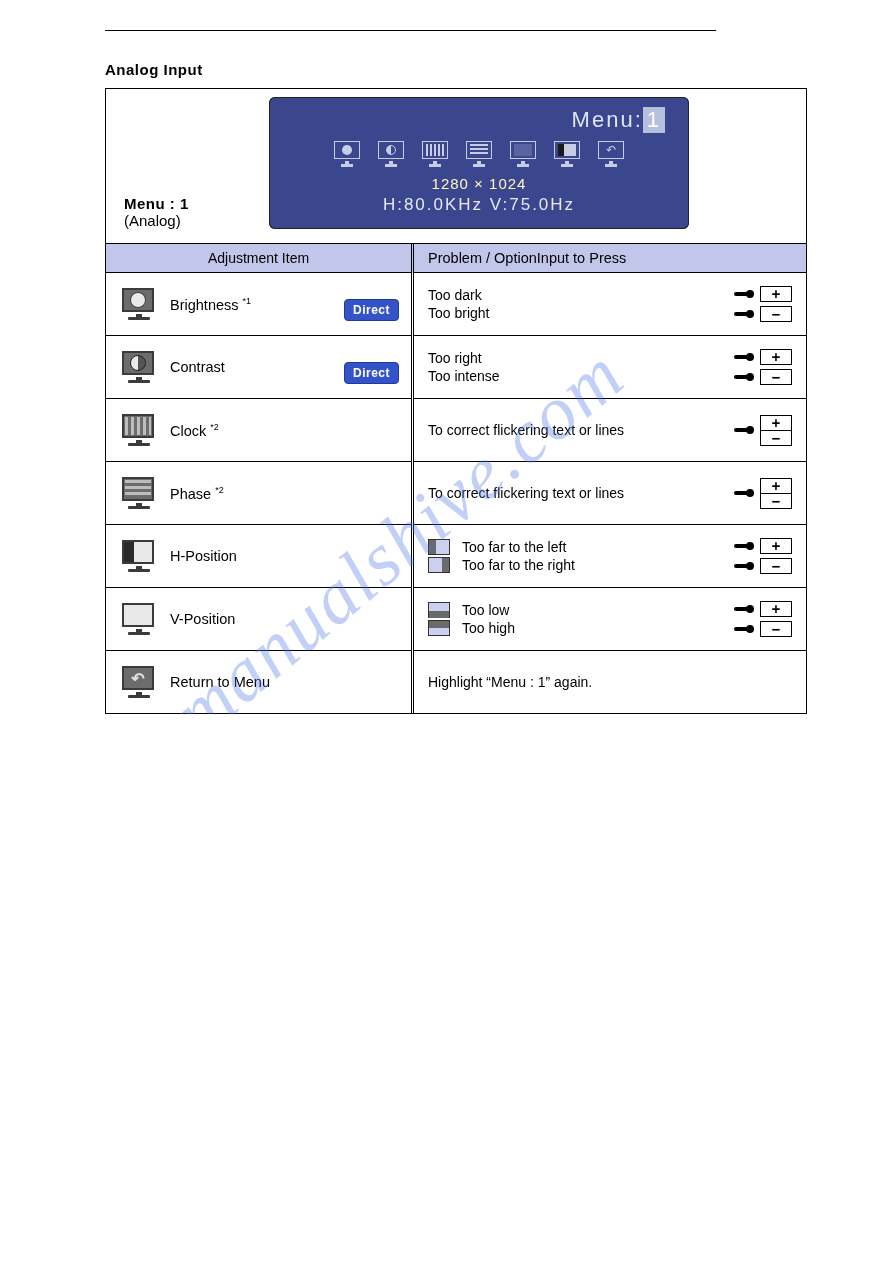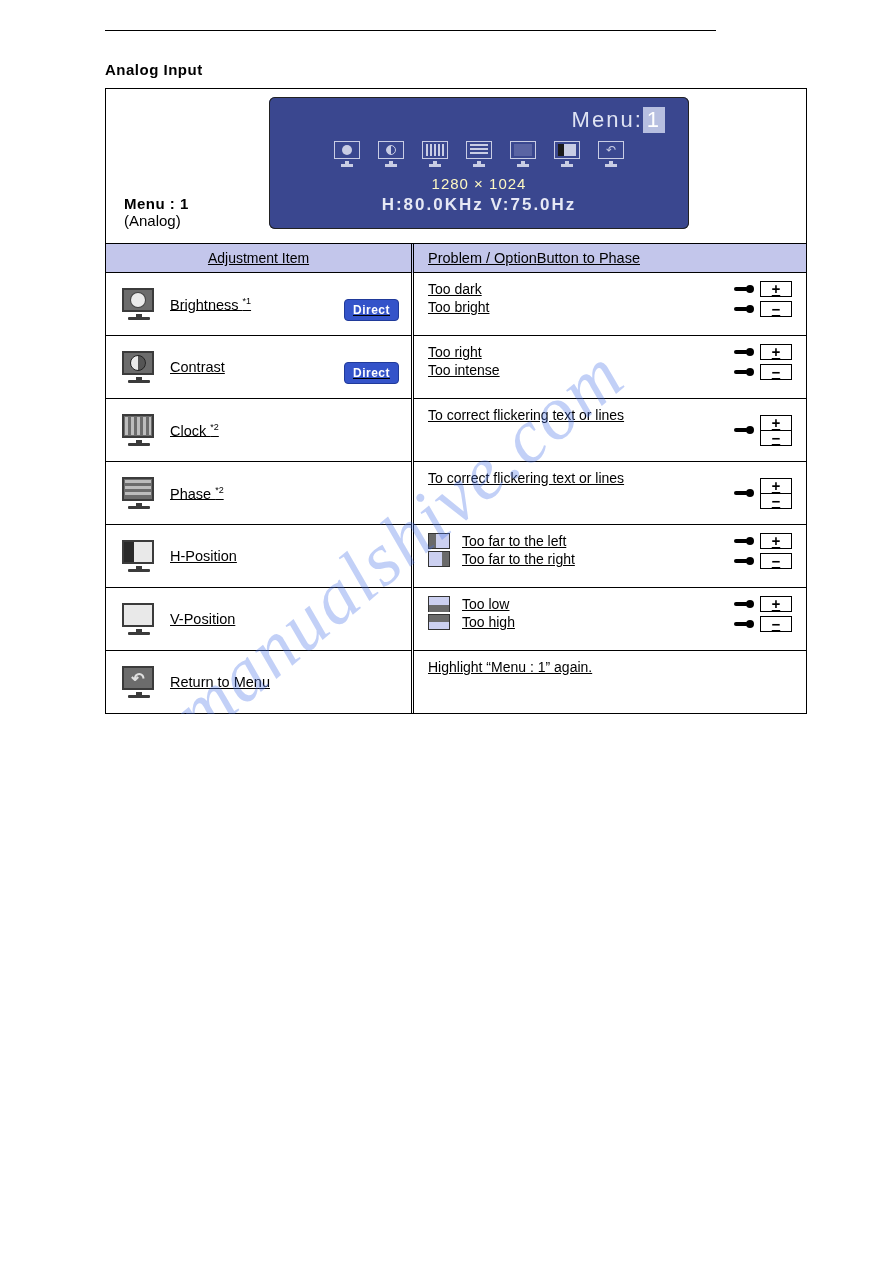--- a/index.html
+++ b/index.html
@@ -69,60 +69,60 @@
     color: #fff;
     padding: 0 4px;
   }
   .osd-icon-row {
     display: flex;
     justify-content: center;
     gap: 10px;
     margin-bottom: 8px;
   }
   .osd-res { font-size: 15px; letter-spacing: 1px; color: #fef9c3; }
-  .osd-freq { font-size: 17px; letter-spacing: 2px; color: #e6e8f5; margin-top: 3px; font-weight: bold; }
+  .osd-freq { font-size: 17px; letter-spacing: 2px; color: #e6e8f5; margin-top: 3px; }
 
   
   .mini-mon {
     width: 34px; height: 26px; position: relative;
   }
   .mini-mon .scr {
     width: 26px; height: 18px; border: 1px solid #c9cde4; position: absolute; left: 4px; top: 0; display: flex; align-items: center; justify-content: center; box-sizing: border-box;
   }
   .mini-mon .stand { position: absolute; bottom: 0; left: 11px; width: 12px; height: 3px; background: #c9cde4; }
   .mini-mon .stem { position: absolute; bottom: 2px; left: 15px; width: 4px; height: 4px; background: #c9cde4; }
 
   .mm-sun::before { content:""; width:10px;height:10px;border-radius:50%;background:#c9cde4; display:block;}
   .mm-contrast { width:10px;height:10px;border-radius:50%; background: linear-gradient(to right,#c9cde4 50%, transparent 50%); border:1px solid #c9cde4; box-sizing:border-box;}
   .mm-stripes-v { width:18px; height:12px; background: repeating-linear-gradient(to right,#c9cde4 0 2px, transparent 2px 4px);}
   .mm-stripes-h { width:18px; height:12px; background: repeating-linear-gradient(to bottom,#c9cde4 0 2px, transparent 2px 4px);}
   .mm-blank { width:18px;height:12px; background: #5a64a3;}
   .mm-half { width:18px;height:12px; background: linear-gradient(to right,#1b1b1b 35%, #c9cde4 35%);}
   .mm-return { font-size:12px;color:#c9cde4;}
 
   
-  .table { display: table; width: 100%; border-collapse: collapse; text-decoration: underline; }
+  .table { display: table; width: 100%; border-collapse: collapse; }
   .trow { display: table-row; }
   .trow.head { background: #c3c6eb; }
   .tcell {
     display: table-cell;
     vertical-align: middle;
     font-size: 14.5px;
     padding: 0;
     border-top: 1.5px solid #000;
   }
   .trow.head .tcell { border-top: none; }
   .left-col { border-right: 3px double #000; width: 305px; }
   .right-col { }
   .header-txt { text-align: center; padding: 6px 0; font-size: 14px; }
   .left-inner {
     display: flex; align-items: center; padding: 8px 12px 8px 14px; gap: 12px; min-height: 46px;
   }
   .right-inner {
-    display: flex; justify-content: space-between;
+    display: flex; align-items: center; justify-content: space-between;
     padding: 6px 14px 6px 14px; min-height: 46px;
   }
   .prob-col { display:flex; flex-direction:column; gap:2px; }
   .prob-line { display:flex; align-items:center; gap:8px; font-size:14px; }
   .sup { font-size: 9px; vertical-align: super; }
 
   .direct-badge {
     background: #3453c9;
     color: #fff;
     font-weight: bold;
@@ -268,21 +268,21 @@
         <div class="osd-freq">H:80.0KHz   V:75.0Hz</div>
       </div>
     </div>
 
     <div class="table">
 
       <div class="trow head">
         <div class="tcell left-col header-txt">Adjustment Item</div>
         <div class="tcell right-col" style="display:flex;justify-content:flex-start;padding:6px 14px;">
           <span>Problem / Option</span>
-          <span>Button to Phase</span>
+          <span>Input to Press</span>
         </div>
       </div>
 
       <div class="trow">
         <div class="tcell left-col">
             <div class="left-inner">
           <div class="big-mon">
                 <div class="scr">
                   <span class="bg-sun"></span>
                 </div>

